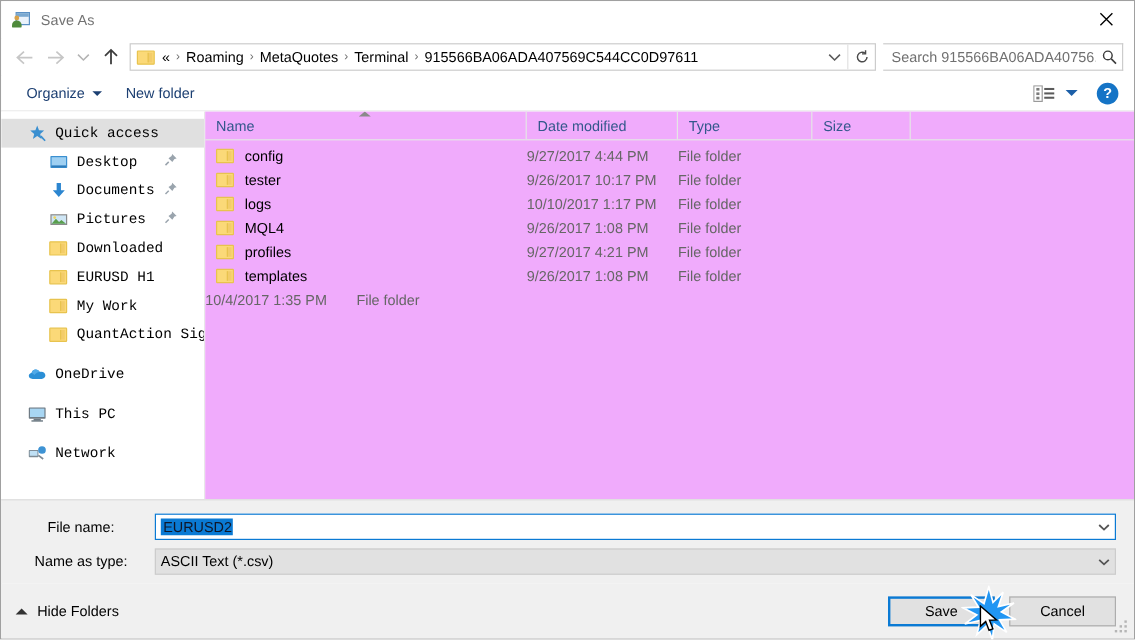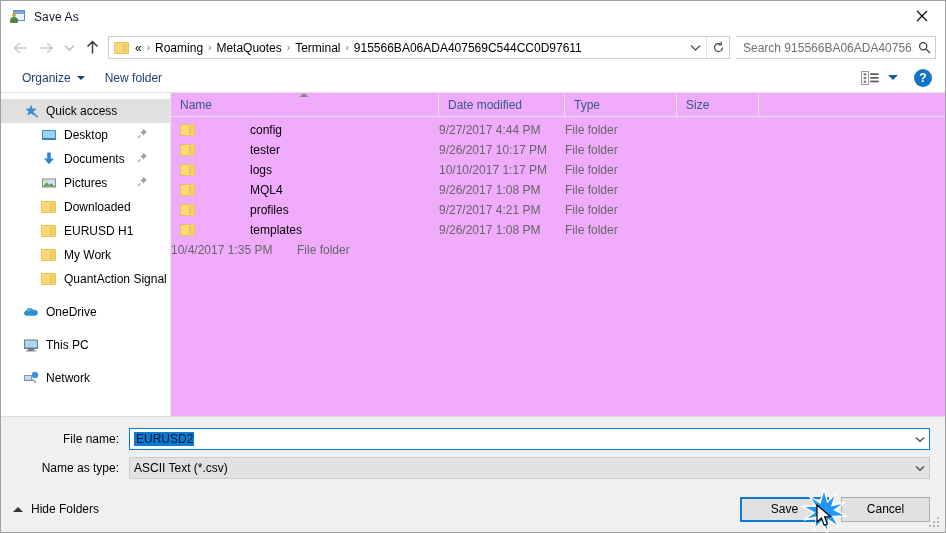--- a/index.html
+++ b/index.html
@@ -57,21 +57,21 @@
     background: #d8a24a;
   }
   .title-icon .person .body {
     position: absolute; left: 0px; top: 4px;
     width: 8px; height: 6px;
     border-radius: 4px 4px 1px 1px;
     background: #4f8a3c;
   }
   .title-text {
     font-size: 12px;
-    color: #0f172a;
+    color: #737373;
     letter-spacing: 0.1px;
   }
   .close-btn {
     position: absolute;
     right: 0; top: 0;
     width: 46px; height: 30px;
     display: flex; align-items: center; justify-content: center;
     color: #000;
   }
   .close-btn svg { display: block; }
@@ -231,20 +231,21 @@
     min-height: 0;
     background: #ffffff;
   }
   .sidebar {
     width: 170px;
     flex: none;
     background: #ffffff;
     border-right: 1px solid #e8e8e8;
     padding-top: 6px;
     overflow: hidden;
+    font-family: Liberation Mono, monospace;
   }
   .side-item {
     height: 24px;
     display: flex;
     align-items: center;
     padding-left: 22px;
     position: relative;
     font-size: 12px;
     color: #000000;
     white-space: nowrap;
@@ -327,21 +328,21 @@
     display: flex;
     align-items: center;
     font-size: 12px;
     color: #000000;
   }
   .cell {
     display: flex; align-items: center;
     white-space: nowrap; overflow: hidden;
     flex: none;
   }
-  .cell.name { width: 268px; padding-left: 9px; gap: 46px; }
+  .cell.name { width: 268px; padding-left: 9px; }
   .cell.date { width: 126px; color: #666666; }
   .cell.type { width: 112px; color: #666666; }
   .cell.size { width: 82px; color: #666666; }
   .row-ico {
     width: 16px; height: 16px; margin-right: 8px;
     position: relative; flex: none;
   }
 
   
   .formarea {
@@ -350,21 +351,21 @@
     border-top: 1px solid #dcdcdc;
     padding: 11px 15px 0 15px;
   }
   .formrow {
     display: flex;
     align-items: center;
     margin-bottom: 7px;
   }
   .formlabel {
     width: 113px;
-    text-align: right;
+    text-align: center;
     padding-right: 10px;
     font-size: 12px;
     color: #000000;
     flex: none;
   }
   .combo {
     flex: 1 1 auto;
     height: 22px;
     display: flex;
     align-items: center;

